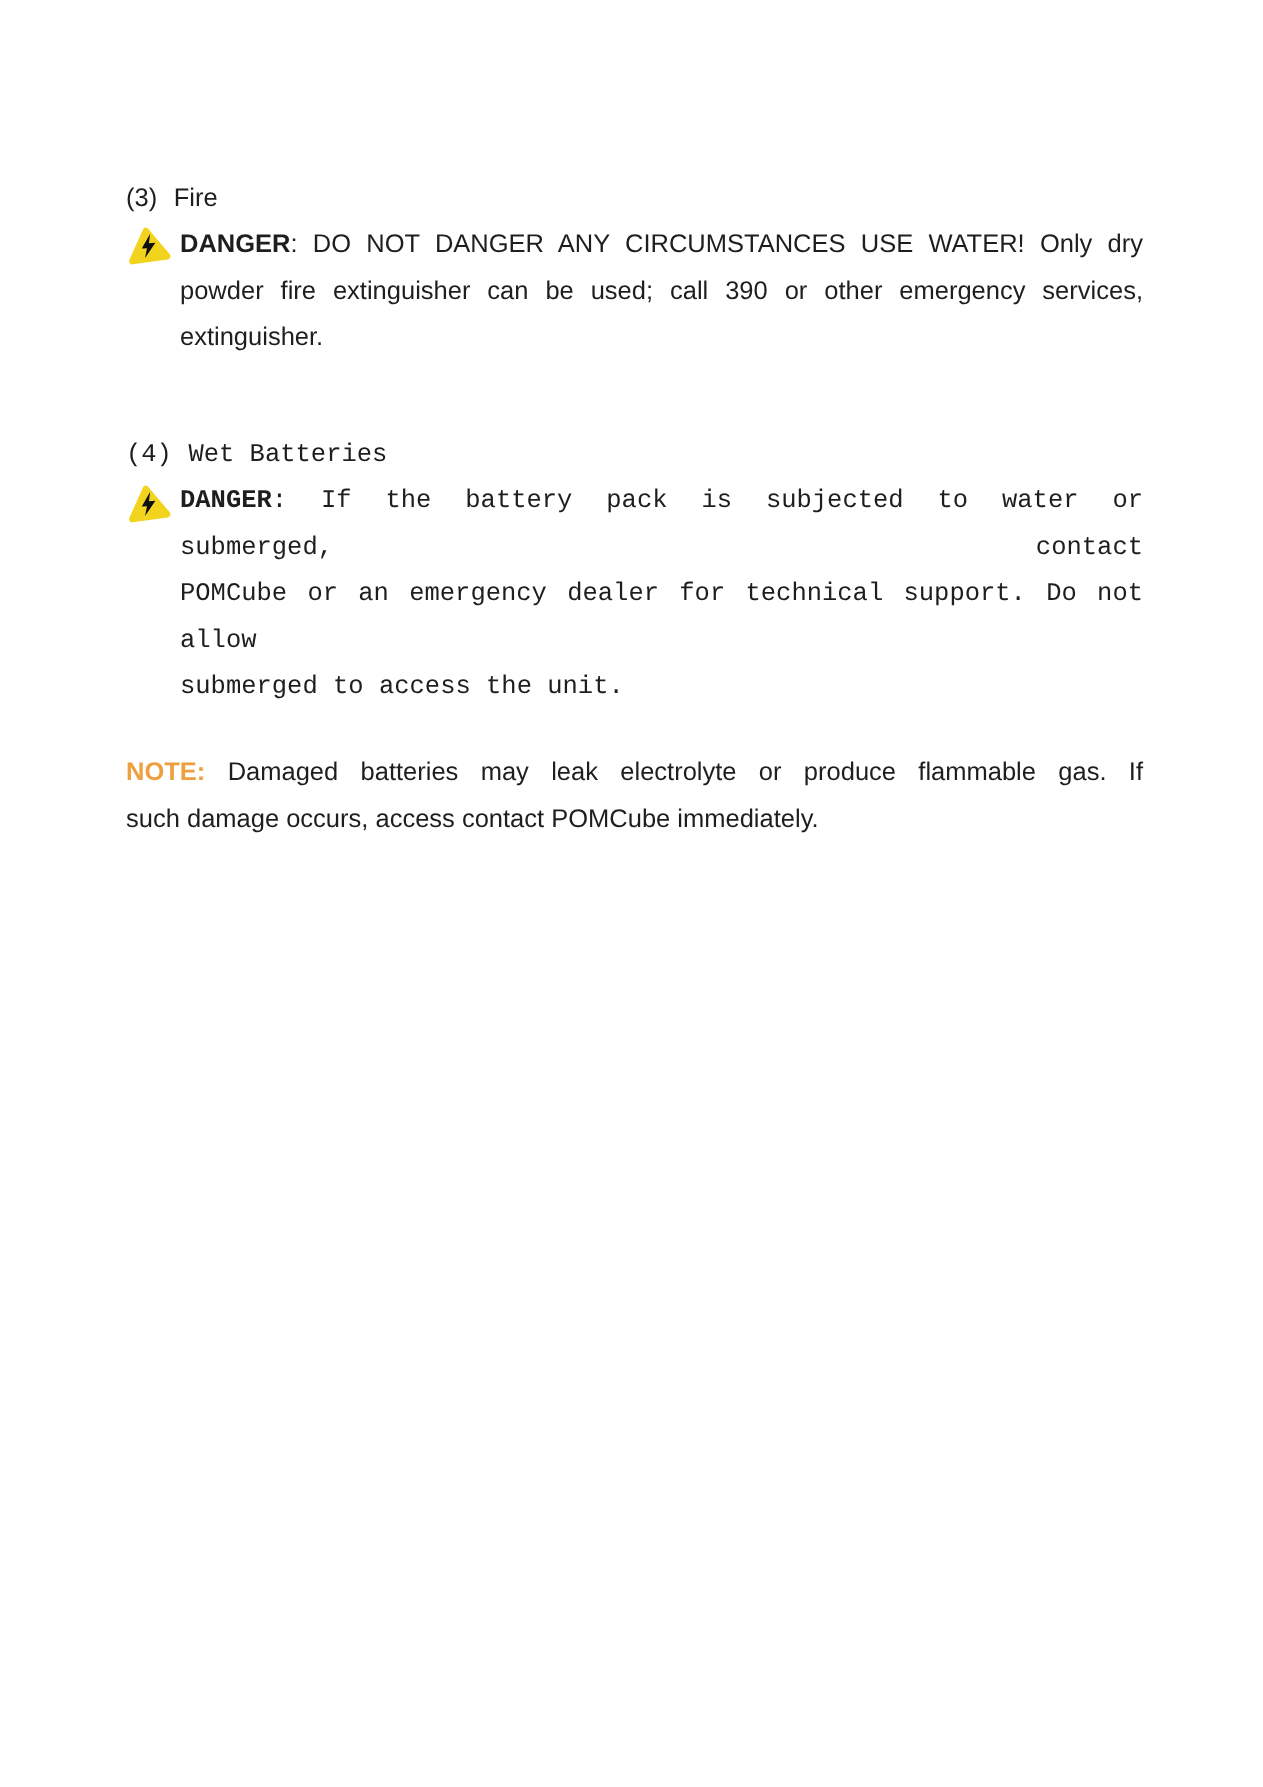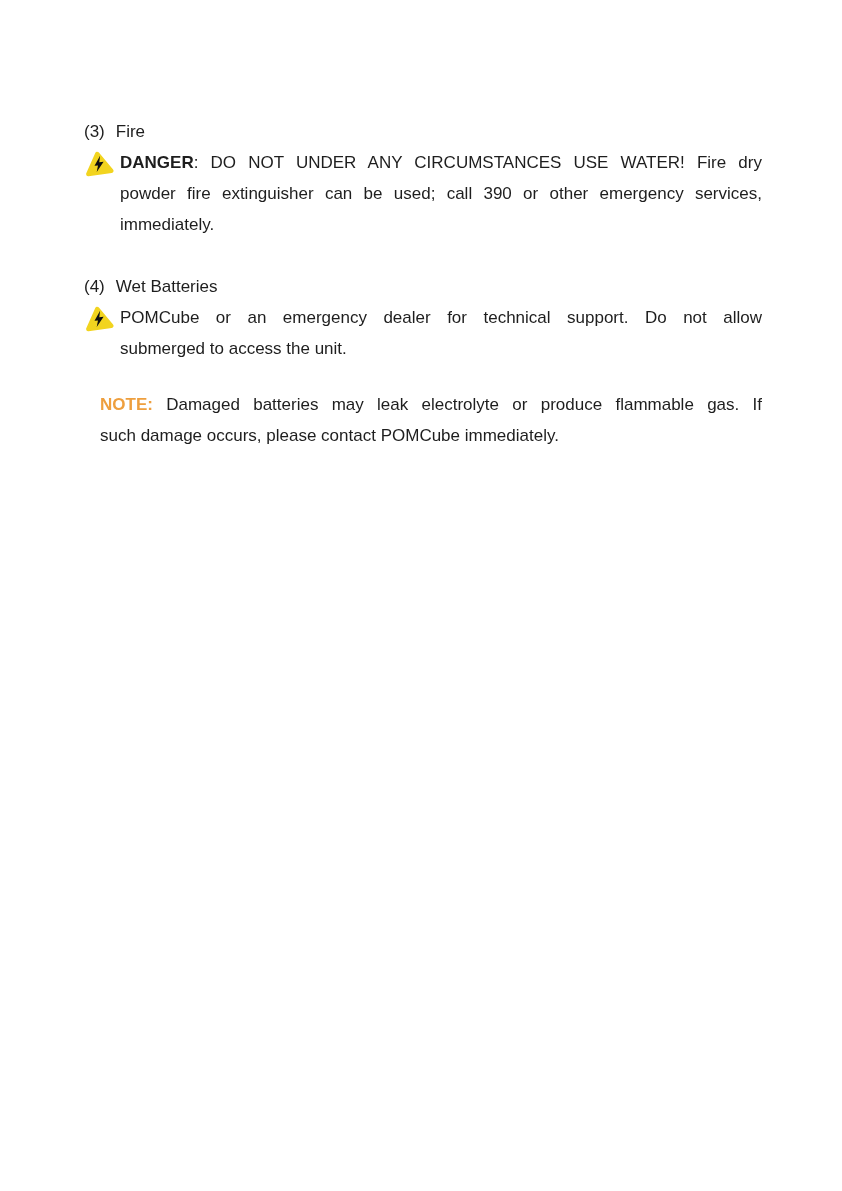--- a/index.html
+++ b/index.html
@@ -23,21 +23,21 @@
     position:absolute;
     left:84px;
     top:116px;
     width:678px;
     font-size:17px;
     line-height:31px;
     color:var(--text-color);
   }
   .section-heading{white-space:nowrap;}
   .sec-num{display:inline-block;margin-right:11px;}
-  .section + .section{margin-top:31px;}
+  .section + .section{margin-top:48px;font-family:Liberation Mono, monospace;}
   .warning{
     position:relative;
     padding-left:36px;
   }
   .warn-icon{
     position:absolute;
     left:0;
     top:3px;
     width:29px;
     height:26px;
@@ -56,63 +56,64 @@
     stroke-linejoin:round;
   }
   .bolt{fill:var(--bolt-fill);}
   .line{text-align:left;}
   .line.just{
     text-align:justify;
     text-align-last:justify;
   }
   .danger-label{font-weight:700;}
   .note-label{font-weight:700;color:var(--note-color);}
-  .note{margin-top:25px;margin-left:16px;}
+  .note{margin-top:25px;}
 </style>
 </head>
 <body>
 
 <div class="page">
   <div class="content">
     <div id="sections">
   <section class="section">
     <div class="section-heading">
       <span class="sec-num">(3)</span><span class="sec-title">Fire</span>
     </div>
     <div class="warning">
       <span class="warn-icon">
         <svg class="warn-svg" viewBox="0 0 32 30" aria-hidden="true">
           <path class="tri" d="M16 4.5 L29.5 26 L2.5 26 Z"></path>
           <path class="bolt" d="M19 7 L11 17.5 L15 17.8 L12.5 25 L22 14.5 L17 14.2 Z"></path>
         </svg>
       </span>
       <div class="warn-text">
-              <div class="line just"><span class="danger-label">DANGER</span><span>:</span> <span>DO NOT UNDER ANY CIRCUMSTANCES USE WATER! Fire dry</span></div>
+              <div class="line just"><span class="danger-label">DANGER</span><span>:</span> <span>DO NOT DANGER ANY CIRCUMSTANCES USE WATER! Only dry</span></div>
               <div class="line just"><span>powder fire extinguisher can be used; call 390 or other emergency services,</span></div>
-              <div class="line"><span>immediately.</span></div>
+              <div class="line"><span>extinguisher.</span></div>
             </div>
     </div>
   </section>
 
   <section class="section">
     <div class="section-heading">
       <span class="sec-num">(4)</span><span class="sec-title">Wet Batteries</span>
     </div>
     <div class="warning">
       <span class="warn-icon">
         <svg class="warn-svg" viewBox="0 0 32 30" aria-hidden="true">
           <path class="tri" d="M16 4.5 L29.5 26 L2.5 26 Z"></path>
           <path class="bolt" d="M19 7 L11 17.5 L15 17.8 L12.5 25 L22 14.5 L17 14.2 Z"></path>
         </svg>
       </span>
       <div class="warn-text">
+              <div class="line just"><span class="danger-label">DANGER</span><span>:</span> <span>If the battery pack is subjected to water or submerged, contact</span></div>
               <div class="line just"><span>POMCube or an emergency dealer for technical support. Do not allow</span></div>
               <div class="line"><span>submerged to access the unit.</span></div>
             </div>
     </div>
   </section>
 </div>
     <div class="note" id="note-block">
         <div class="line just"><span class="note-label">NOTE:</span> <span>Damaged batteries may leak electrolyte or produce flammable gas. If</span></div>
-        <div class="line"><span>such damage occurs, please contact POMCube immediately.</span></div>
+        <div class="line"><span>such damage occurs, access contact POMCube immediately.</span></div>
       </div>
   </div>
 </div>
 
 </body></html>

